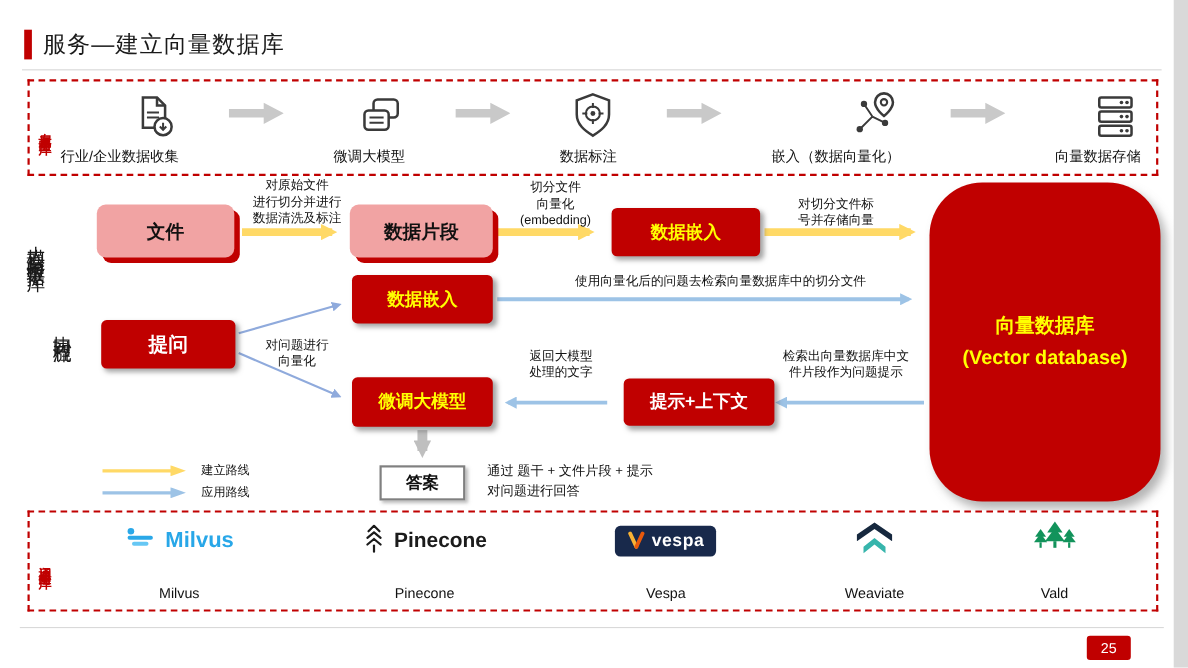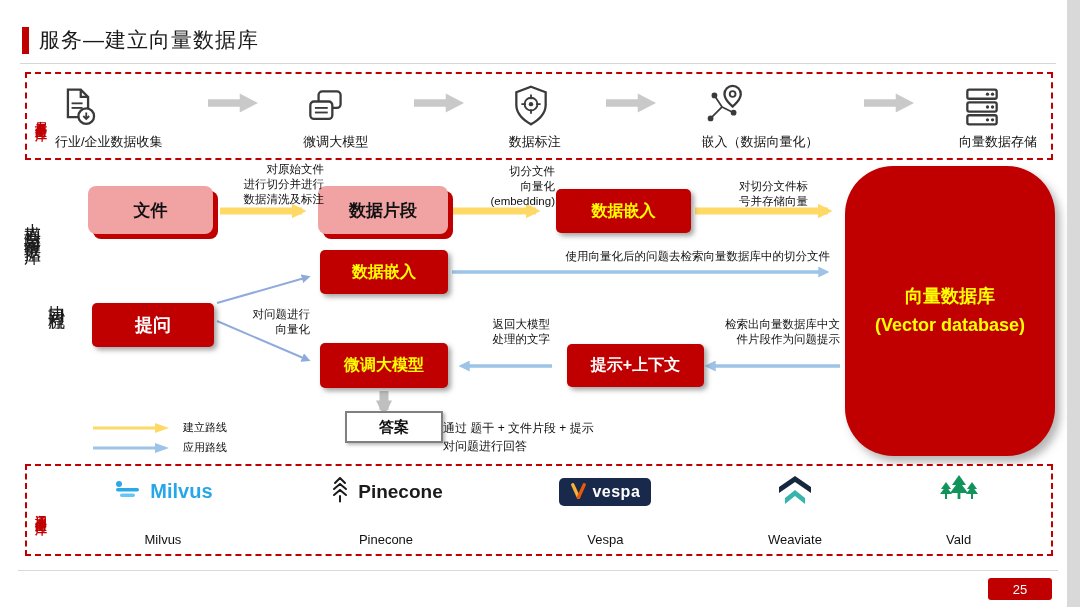--- a/index.html
+++ b/index.html
@@ -11,37 +11,37 @@
   .accent-bar { width: 7px; height: 27px; background: #C00000; }
   .page-title { margin: 0; font-size: 21px; font-weight: normal; color: #1a1a1a; letter-spacing: 1px; }
   .title-underline { position: absolute; left: 20px; top: 63px; width: 1036px; border-top: 1px solid #D6D6D6; }
 
   
   .dashed-box { position: absolute; border: 2px dashed #C00000; display: flex; align-items: center; padding: 4px 14px 4px 8px; background: #fff; }
   .v-label { writing-mode: vertical-lr; text-orientation: upright; color: #C00000; font-weight: bold; font-size: 12px; letter-spacing: 2px; margin-right: 8px; line-height: 1; }
 
   
   .stages { flex: 1; display: flex; align-items: center; justify-content: space-between; height: 100%; }
-  .stage { display: flex; flex-direction: column; align-items: flex-start; justify-content: flex-end; gap: 0; height: 100%; padding-bottom: 3px; }
+  .stage { display: flex; flex-direction: column; align-items: flex-end; justify-content: flex-end; gap: 0; height: 100%; padding-bottom: 3px; }
   .stage-label { font-size: 13px; color: #111; white-space: nowrap; }
   .block-arrow { margin-bottom: 22px; flex: 0 0 auto; }
 
   
   .side-text { position: absolute; writing-mode: vertical-lr; text-orientation: upright; font-size: 17px; color: #1a1a1a; letter-spacing: 3px; line-height: 1; }
 
   
   .pink-box { position: absolute; background: #F1A3A3; border-radius: 8px; box-shadow: 5px 5px 0 #C00000; display: flex; align-items: center; justify-content: center; font-weight: bold; font-size: 17px; color: #111; }
   .red-box { position: absolute; background: #C00000; border-radius: 5px; box-shadow: 3px 3px 5px rgba(90,90,90,.55); display: flex; align-items: center; justify-content: center; font-weight: bold; font-size: 16px; }
   .txt-yellow { color: #FFFF00; }
   .txt-white { color: #FFFFFF; }
   .big-box { position: absolute; left: 845px; top: 166px; width: 210px; height: 290px; background: #C00000; border-radius: 48px; display: flex; align-items: center; justify-content: center; text-align: center; color: #FFFF00; font-weight: bold; font-size: 18px; line-height: 1.6; white-space: pre-line; box-shadow: 5px 6px 9px rgba(110,110,110,.5); }
-  .answer-box { position: absolute; left: 345px; top: 411px; width: 98px; height: 32px; background: #fff; border: 2px solid #808080; box-shadow: 2px 2px 3px rgba(120,120,120,.5); display: flex; align-items: center; justify-content: center; font-weight: bold; font-size: 15px; color: #111; }
-
-  
-  .flow-label { position: absolute; font-size: 11.5px; color: #111; line-height: 1.3; white-space: pre-line; text-align: right; }
+  .answer-box { position: absolute; left: 345px; top: 423px; width: 78px; height: 32px; background: #fff; border: 2px solid #808080; box-shadow: 2px 2px 3px rgba(120,120,120,.5); display: flex; align-items: center; justify-content: center; font-weight: bold; font-size: 15px; color: #111; }
+
+  
+  .flow-label { position: absolute; font-size: 11.5px; color: #111; line-height: 1.3; white-space: pre-line; text-align: center; }
   .answer-note { text-align: left; font-size: 12px; line-height: 1.5; }
 
   
   .arrows-layer { position: absolute; left: 0; top: 0; pointer-events: none; }
 
   
   .legend { position: absolute; left: 93px; top: 420px; display: flex; flex-direction: column; gap: 5px; }
   .legend-row { display: flex; align-items: center; gap: 12px; }
   .legend-row span { font-size: 11px; color: #111; }
 
@@ -50,21 +50,21 @@
   .product { display: flex; flex-direction: column; align-items: center; gap: 22px; }
   .logo-row { display: flex; align-items: center; gap: 7px; height: 36px; }
   .milvus-text { font-size: 20px; font-weight: 600; color: #28A7E8; }
   .pinecone-text { font-size: 19px; font-weight: 700; color: #1B1B1B; }
   .vespa-badge { display: flex; align-items: center; gap: 5px; background: #18294B; border-radius: 5px; padding: 5px 11px; }
   .vespa-text { color: #fff; font-weight: 700; font-size: 16px; letter-spacing: .5px; }
   .product-name { font-size: 13px; color: #111; }
 
   
   .footer-line { position: absolute; left: 18px; top: 570px; width: 1040px; border-top: 1px solid #D9D9D9; }
-  .page-badge { position: absolute; left: 988px; top: 578px; width: 64px; height: 22px; background: #C00000; color: #fff; font-size: 13px; display: flex; align-items: center; justify-content: center; border-radius: 3px; }
+  .page-badge { position: absolute; left: 988px; top: 578px; width: 40px; height: 22px; background: #C00000; color: #fff; font-size: 13px; display: flex; align-items: center; justify-content: center; border-radius: 3px; }
   .scroll-strip { position: absolute; right: 0; top: 0; width: 13px; height: 607px; background: #D9D9D9; }
 </style>
 </head>
 <body>
 
 <div class="slide">
 
   <div class="header">
     <div class="accent-bar"></div>
     <h1 class="page-title">服务—建立向量数据库</h1>
@@ -203,21 +203,21 @@
     <line x1="552" y1="366" x2="462" y2="366" stroke="#9DC3E6" stroke-width="3.5" marker-end="url(#ah-b)"></line>
     <line x1="217" y1="303" x2="308" y2="277" stroke="#8FAADC" stroke-width="2" marker-end="url(#ah-t)"></line>
     <line x1="217" y1="321" x2="308" y2="360" stroke="#8FAADC" stroke-width="2" marker-end="url(#ah-t)"></line>
     <line x1="384" y1="391" x2="384" y2="410" stroke="#BFBFBF" stroke-width="9" marker-end="url(#ah-g)"></line>
   </svg>
 
   <div class="pink-box" style="left:318px; top:186px; width:130px; height:48px;">数据片段</div>
   <div class="pink-box" style="left:88px; top:186px; width:125px; height:48px;">文件</div>
   <div class="red-box txt-yellow" style="left:556px; top:189px; width:135px; height:44px;">数据嵌入</div>
   <div class="red-box txt-yellow" style="left:320px; top:250px; width:128px; height:44px;">数据嵌入</div>
-  <div class="red-box txt-white" style="left:92px; top:291px; width:122px; height:44px; font-size:18px;margin-top:12px;">提问</div>
+  <div class="red-box txt-white" style="left:92px; top:291px; width:122px; height:44px; font-size:18px;">提问</div>
   <div class="red-box txt-yellow" style="left:320px; top:343px; width:128px; height:45px;">微调大模型</div>
   <div class="red-box txt-white" style="left:567px; top:344px; width:137px; height:43px;">提示+上下文</div>
   <div class="answer-box">答案</div>
   <div class="big-box">向量数据库
 (Vector database)</div>
 
   <div class="flow-label" style="left:216px; top:162px; width:108px;">对原始文件
 进行切分并进行
 数据清洗及标注</div>
   <div class="flow-label" style="left:455px; top:164px; width:100px;">切分文件

